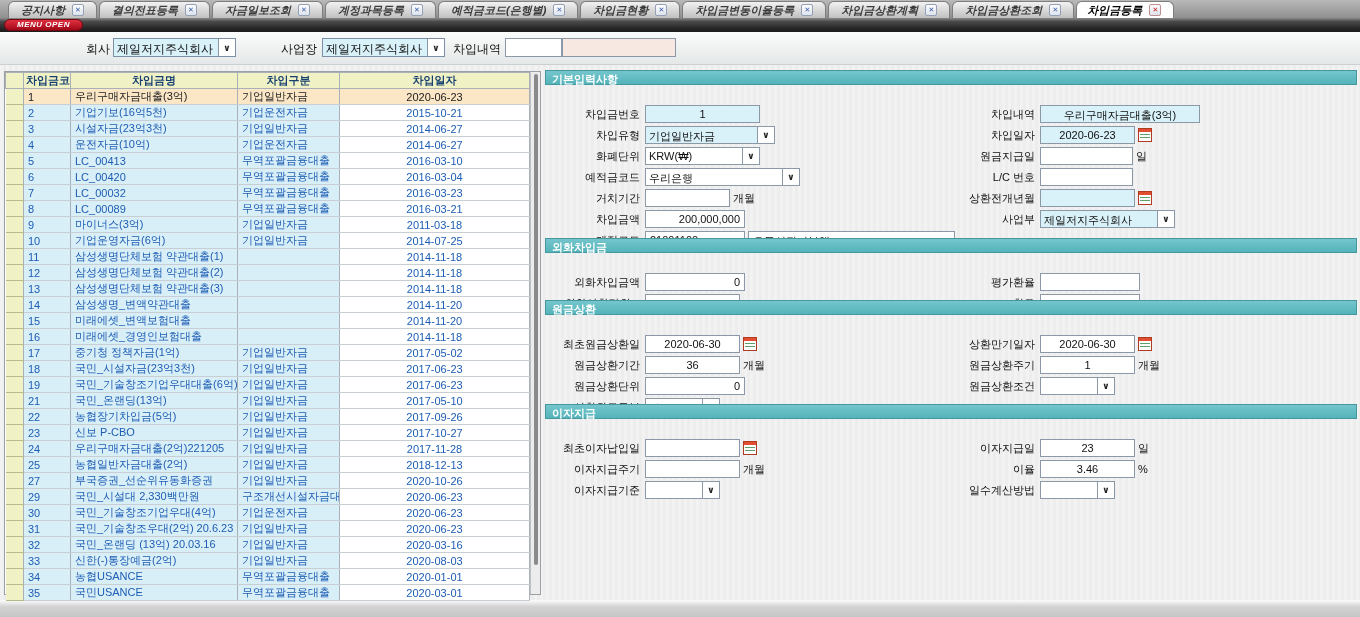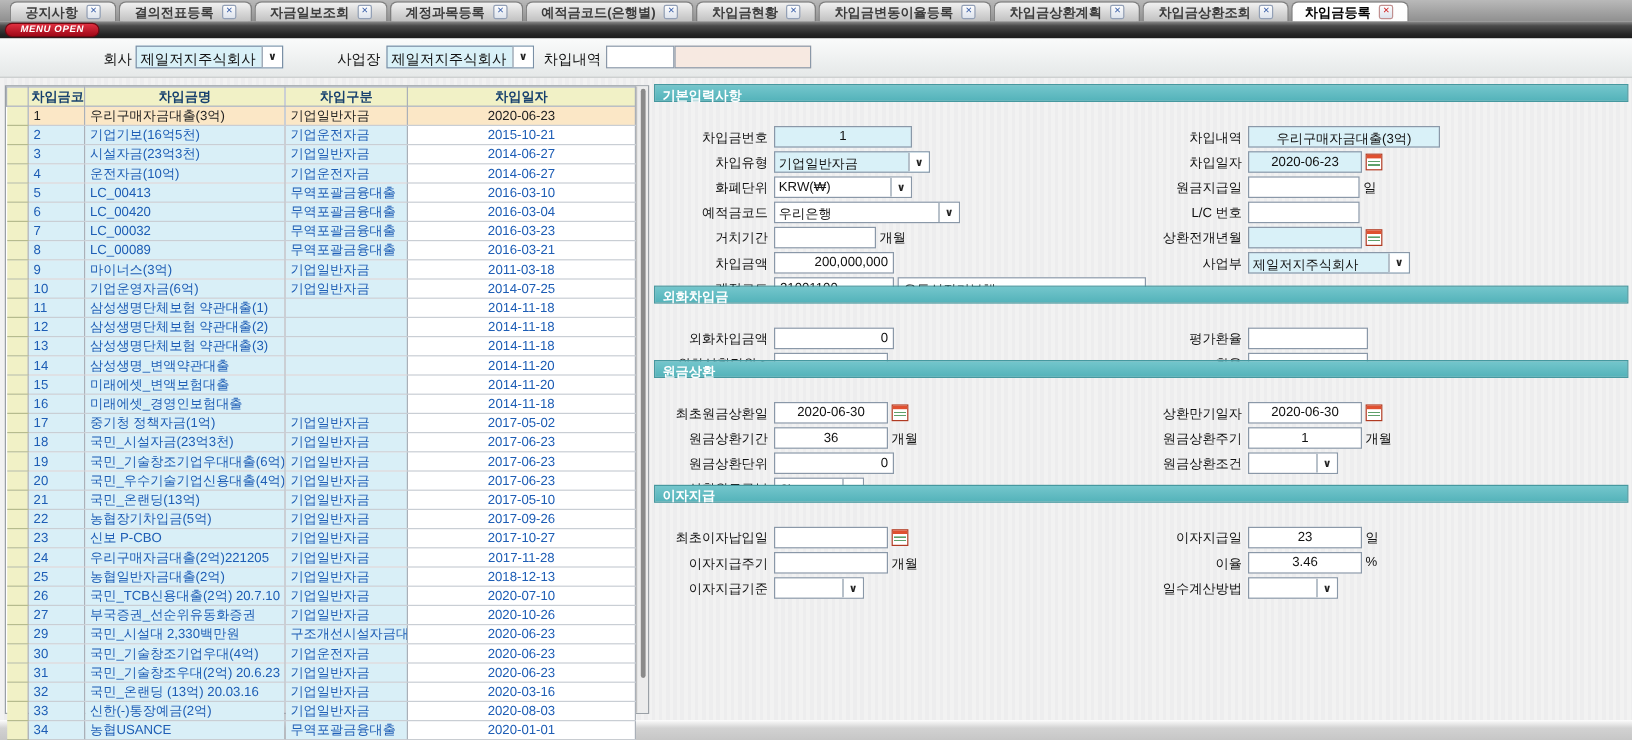--- a/index.html
+++ b/index.html
@@ -4,21 +4,21 @@
 <style>
   * { box-sizing: border-box; margin:0; padding:0; }
   html,body { width:1360px; height:617px; overflow:hidden; }
   body { font-family:"Liberation Sans","DejaVu Sans",sans-serif; background:#c9c9c9; position:relative; }
 
   
   .tabbar { height:18px; background:linear-gradient(#b9b9b9,#8f8f8f); display:flex; align-items:flex-end; padding-left:8px; }
   .tab { height:17px; display:flex; align-items:center; gap:7px; padding:0 12px;
          border:1px solid #7e7e7e; border-bottom:none; border-radius:6px 6px 0 0;
          background:linear-gradient(#f2f2f2,#c0c0c0); font-size:11px; color:#3c3c3c; font-weight:bold;
-         margin-right:2px; white-space:nowrap; cursor:default; }
+         margin-right:2px; white-space:nowrap; cursor:default;font-style:italic; }
   .tab.active { background:linear-gradient(#ffffff,#fdfdfd); color:#000;padding-left:10px; }
   .tab-close { width:12px; height:12px; border:1px solid #93a0b6; background:linear-gradient(#fdfdfe,#dde3ec);
                font-size:7px; line-height:10px; text-align:center; color:#3a5fa8; font-weight:bold; border-radius:2px;}
   .tab.active .tab-close { color:#d02020; border-color:#c09090; }
 
   
   .menubar { height:14px; background:linear-gradient(#8a8a8a 0%, #4a4a4a 25%, #262626 75%, #1c1c1c 100%); position:relative; }
   .menu-open { position:absolute; left:4px; top:1px; height:12px; padding:0 12px;
                background:linear-gradient(#e03040,#a00818); border-radius:7px; border:1px solid #700812;
                color:#fff; font-size:8px; font-weight:bold; font-style:italic; line-height:10px; letter-spacing:.5px;}
@@ -291,27 +291,20 @@
           </tr>
           <tr>
             <td class="selcol"></td>
             <td class="c-code">19</td>
             <td class="c-name">국민_기술창조기업우대대출(6억)</td>
             <td class="c-type">기업일반자금</td>
             <td class="c-date">2017-06-23</td>
           </tr>
           <tr>
             <td class="selcol"></td>
-            <td class="c-code">20</td>
-            <td class="c-name">국민_우수기술기업신용대출(4억)</td>
-            <td class="c-type">기업일반자금</td>
-            <td class="c-date">2017-06-23</td>
-          </tr>
-          <tr>
-            <td class="selcol"></td>
             <td class="c-code">21</td>
             <td class="c-name">국민_온랜딩(13억)</td>
             <td class="c-type">기업일반자금</td>
             <td class="c-date">2017-05-10</td>
           </tr>
           <tr>
             <td class="selcol"></td>
             <td class="c-code">22</td>
             <td class="c-name">농협장기차입금(5억)</td>
             <td class="c-type">기업일반자금</td>
@@ -330,27 +323,20 @@
             <td class="c-name">우리구매자금대출(2억)221205</td>
             <td class="c-type">기업일반자금</td>
             <td class="c-date">2017-11-28</td>
           </tr>
           <tr>
             <td class="selcol"></td>
             <td class="c-code">25</td>
             <td class="c-name">농협일반자금대출(2억)</td>
             <td class="c-type">기업일반자금</td>
             <td class="c-date">2018-12-13</td>
-          </tr>
-          <tr>
-            <td class="selcol"></td>
-            <td class="c-code">26</td>
-            <td class="c-name">국민_TCB신용대출(2억) 20.7.10</td>
-            <td class="c-type">기업일반자금</td>
-            <td class="c-date">2020-07-10</td>
           </tr>
           <tr>
             <td class="selcol"></td>
             <td class="c-code">27</td>
             <td class="c-name">부국증권_선순위유동화증권</td>
             <td class="c-type">기업일반자금</td>
             <td class="c-date">2020-10-26</td>
           </tr>
           <tr>
             <td class="selcol"></td>

